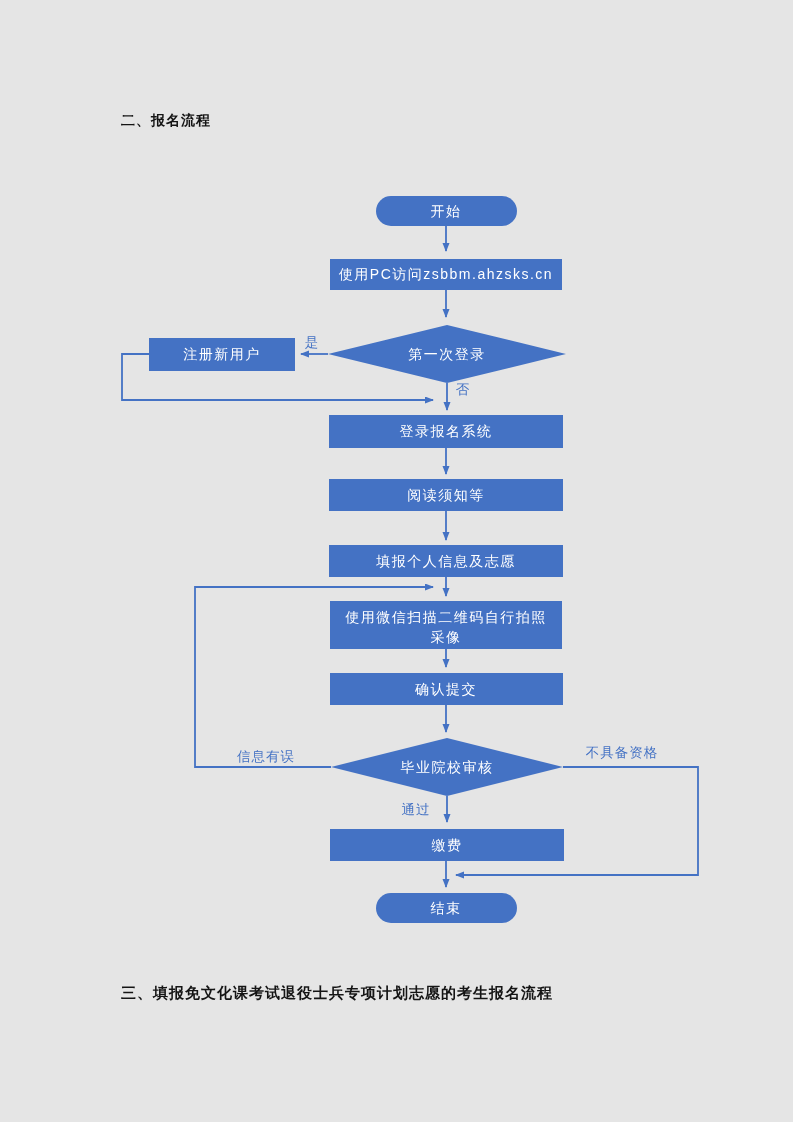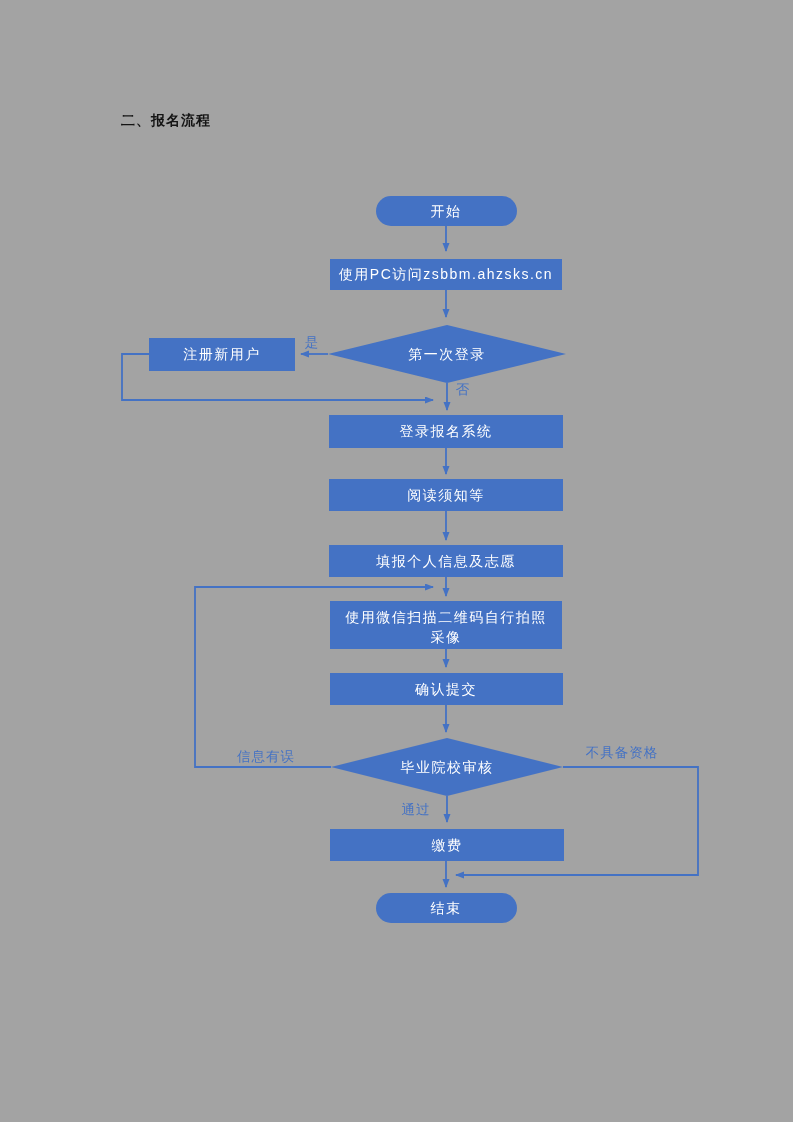--- a/index.html
+++ b/index.html
@@ -4,21 +4,21 @@
 <style>
   html, body {
     margin: 0;
     padding: 0;
     background: #ffffff;
   }
   .page {
     position: relative;
     width: 793px;
     height: 1122px;
-    background: #a3a3a3;
+    background: #e5e5e5;
     font-family: "Liberation Sans", "DejaVu Sans", sans-serif;
     overflow: hidden;
   }
   .heading {
     position: absolute;
     left: 121px;
     color: #141414;
     font-weight: bold;
     letter-spacing: 1px;
     white-space: nowrap;
@@ -152,14 +152,15 @@
       <rect class="node-fill" x="330" y="829" width="234" height="32"></rect>
       <text class="node-text" x="447" y="850">缴费</text>
     </g>
 
     <g>
       <rect class="node-fill" x="376" y="893" width="141" height="30" rx="15"></rect>
       <text class="node-text" x="446" y="913">结束</text>
     </g>
   </svg>
 
+  <div class="heading heading-3">三、填报免文化课考试退役士兵专项计划志愿的考生报名流程</div>
 
 </div>
 
 </body></html>

